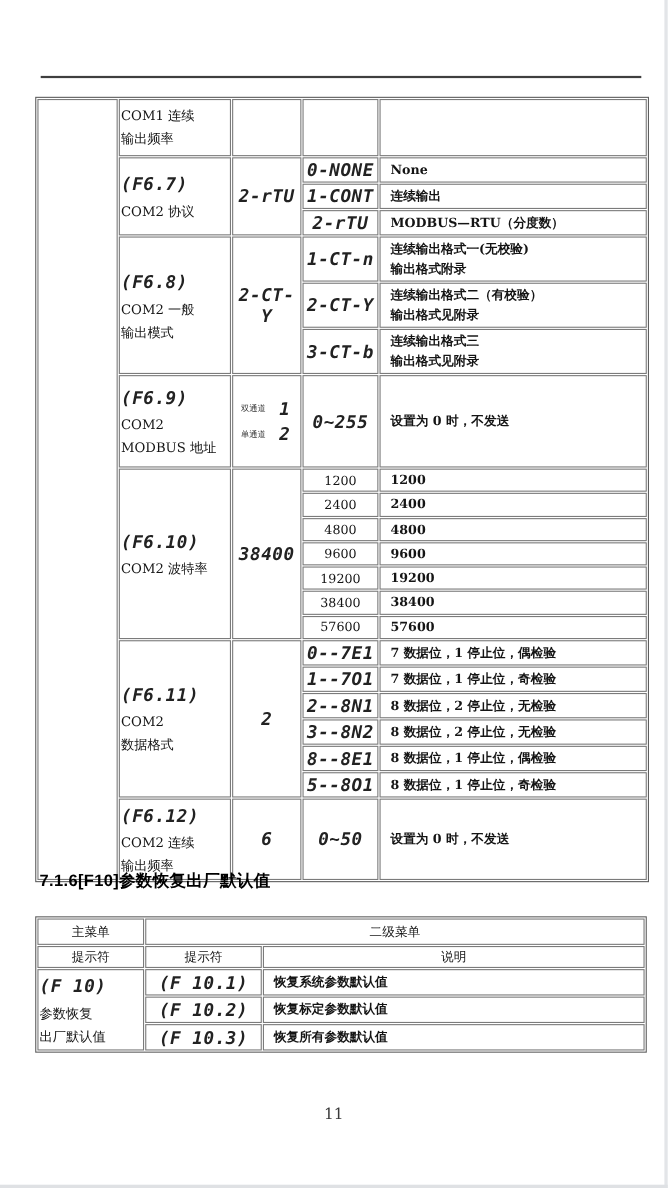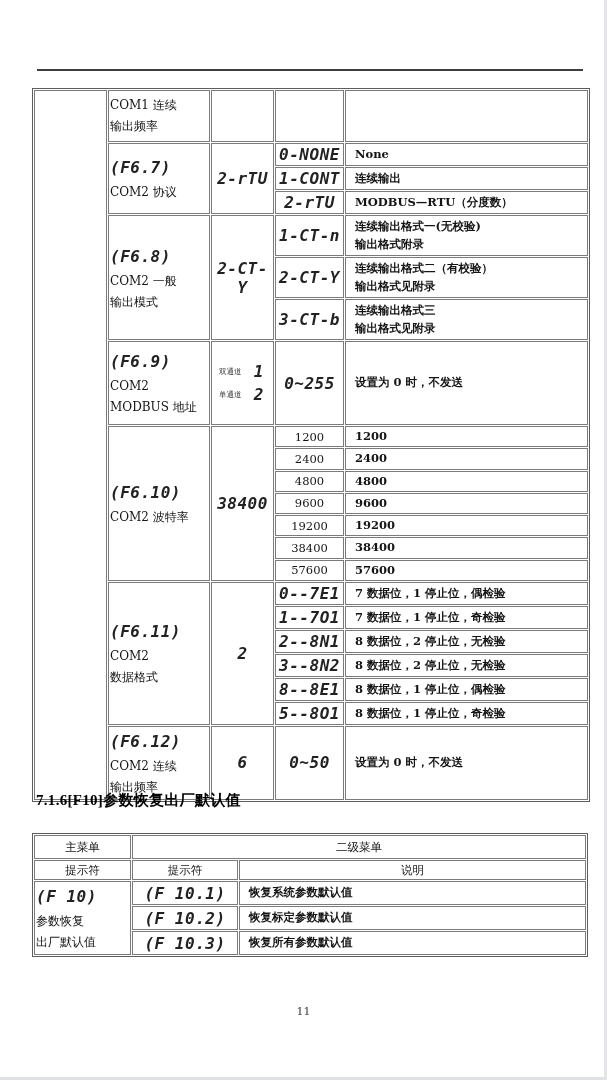--- a/index.html
+++ b/index.html
@@ -20,23 +20,23 @@
 
   .c{text-align:center;}
   .name{text-align:left;line-height:1.75;font-size:12px;}
   .lcd{font-family:"DejaVu Sans Mono",monospace;font-style:italic;font-weight:bold;
        font-size:16px;letter-spacing:0.5px;color:#222;}
   td.lcd{text-align:center;}
   .desc{padding-left:9px;line-height:1.5;font-weight:bold;}
   .dual{display:flex;justify-content:space-between;align-items:center;padding:2px 8px 2px 6px;}
   .dual .tiny{font-size:7.5px;color:#333;}
   .heading{position:absolute;left:36px;top:791px;font-size:15px;font-weight:bold;
-           color:#000;font-family:Liberation Serif, serif;letter-spacing:0.3px;}
+           color:#000;font-family:Liberation Sans, sans-serif;letter-spacing:0.3px;}
   .page-num{position:absolute;left:0;top:1005px;width:607px;text-align:center;
-            font-size:11px;color:#3a3a3a;font-family:"DejaVu Serif",serif;}
+            font-size:14px;color:#3a3a3a;font-family:"DejaVu Serif",serif;}
 </style>
 </head>
 <body>
 
 <div class="top-rule"></div>
 
 <table class="t1">
   <colgroup>
       <col style="width:73px">
       <col style="width:102px">

